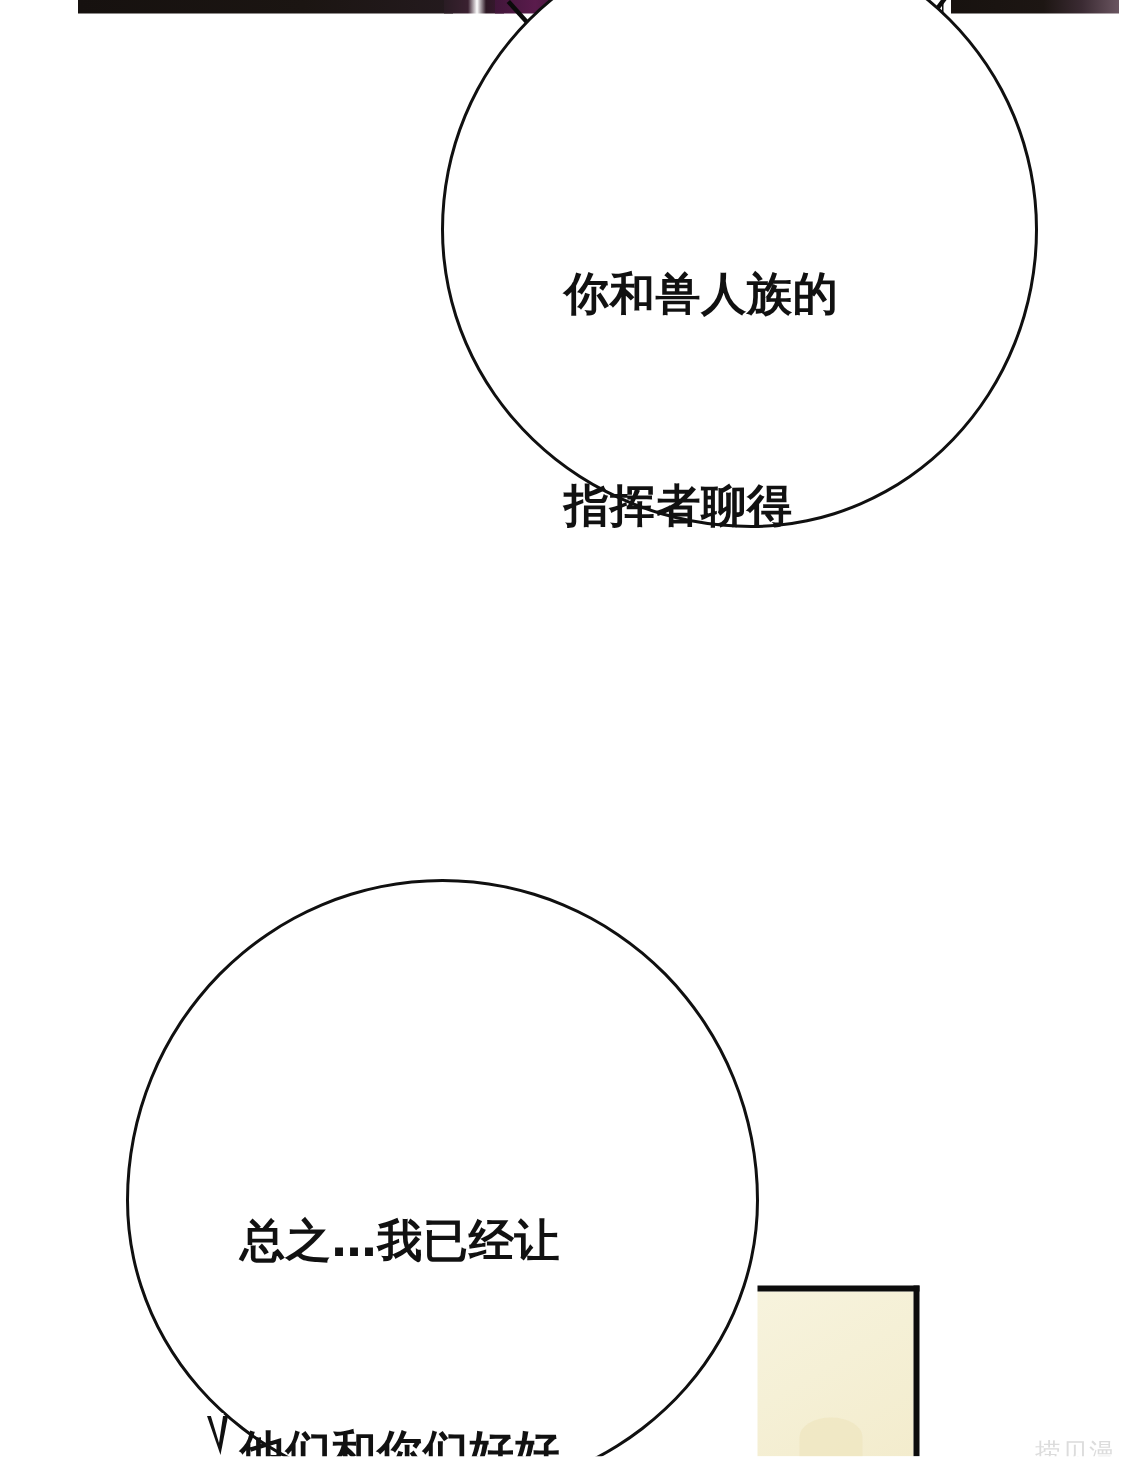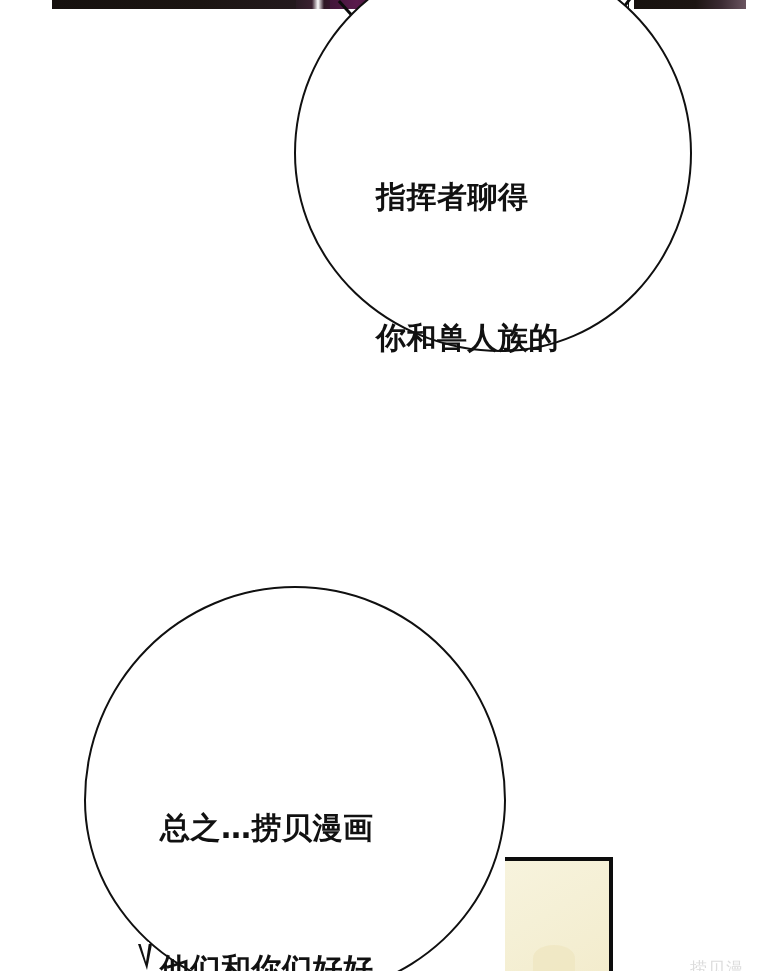--- a/index.html
+++ b/index.html
@@ -199,29 +199,29 @@
   </div>
   <div class="strip-diag strip-diag-1"></div>
   <div class="strip-diag strip-diag-2"></div>
 
   <div class="cream-panel">
     <div class="cream-panel-blob"></div>
   </div>
 
   <div class="bubble bubble-1"></div>
   <div class="bubble-text bubble-1-text">
+    <span>你和兽人族的</span>
     <span>指挥者聊得</span>
-    <span>你和兽人族的</span>
   </div>
 
   <div class="bubble bubble-2"></div>
   <div class="bubble-2-tail"></div>
   <div class="bubble-2-tail-inner"></div>
   <div class="bubble-text bubble-2-text">
-    <span>总之…捞贝漫画</span>
+    <span>总之…我已经让</span>
     <span>他们和你们好好</span>
     
     
   </div>
 
   <div class="watermark">捞贝漫画</div>
 
 </div>
 
 </body></html>

